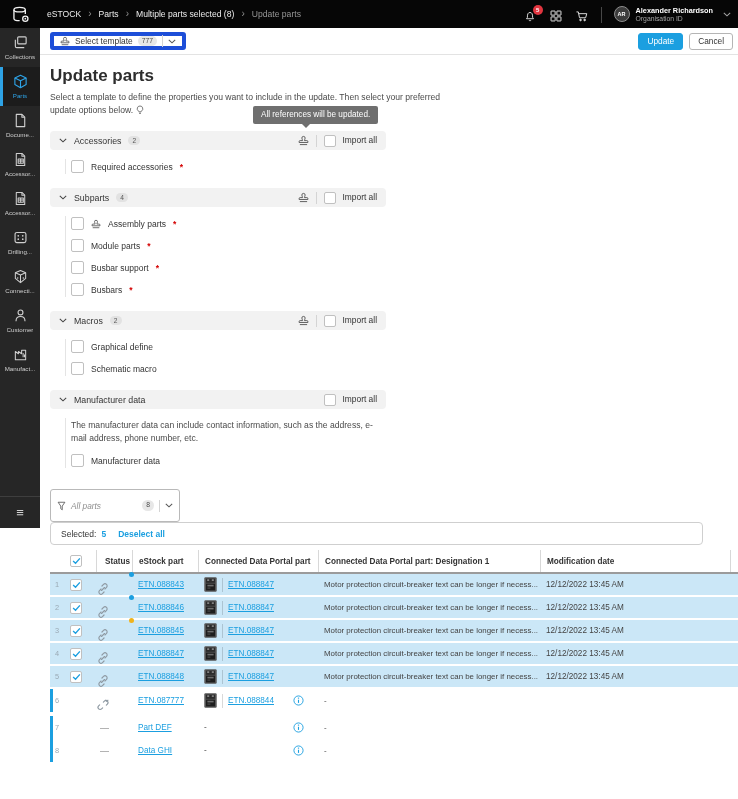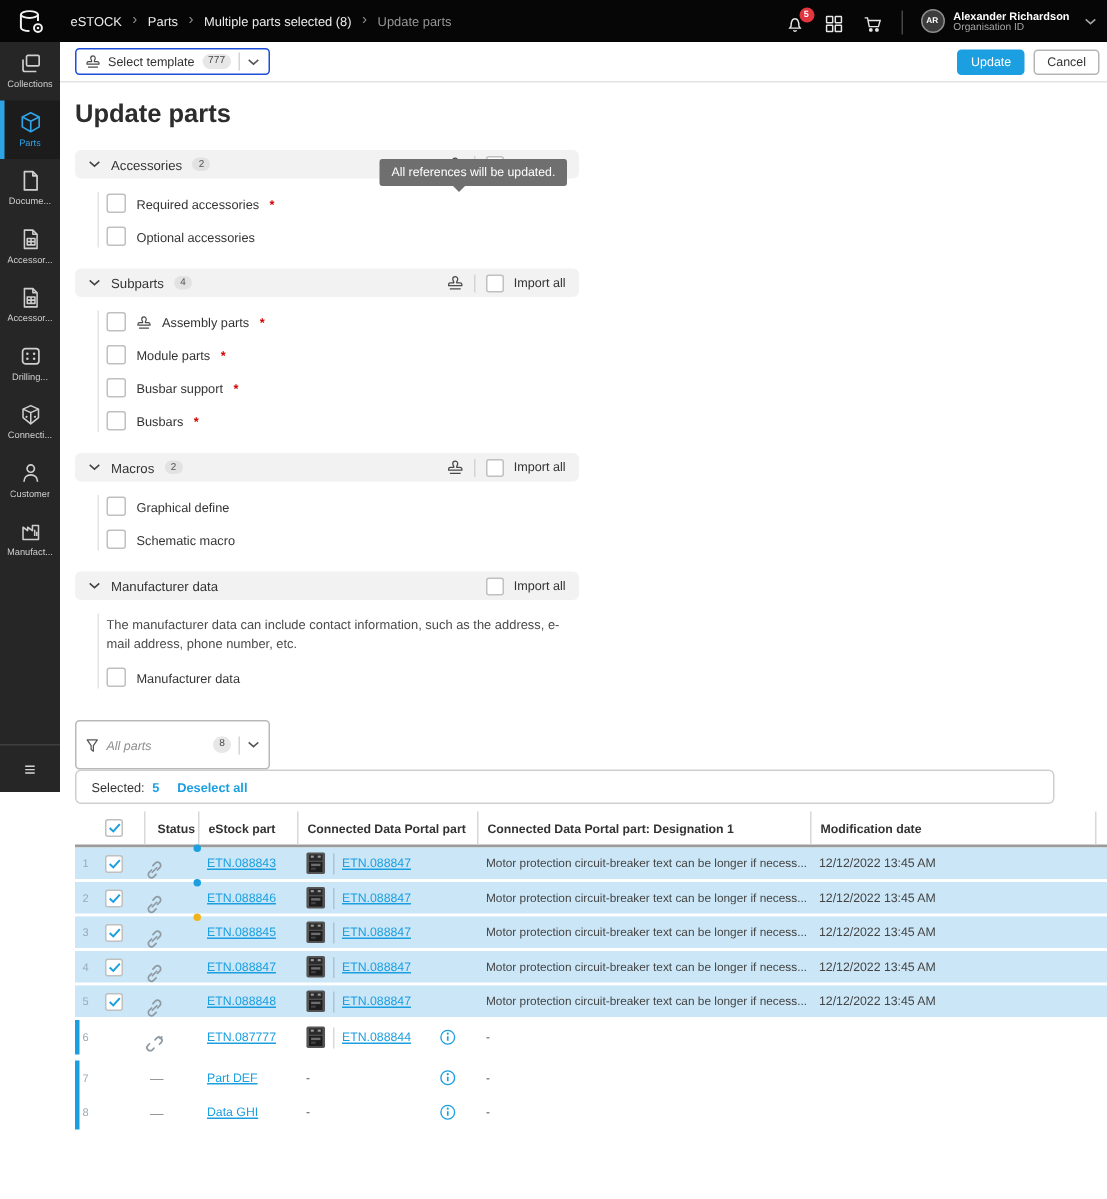--- a/index.html
+++ b/index.html
@@ -30,21 +30,21 @@
   .sidebar { position:absolute; top:28px; left:0; width:40px; height:500px; background:#262626; display:flex; flex-direction:column; z-index:9; }
   .side-item { position:relative; height:39px; display:flex; flex-direction:column; align-items:center; justify-content:center; gap:3px; color:#cfcfcf; cursor:pointer; }
   .side-item svg { width:15px; height:15px; }
   .side-label { font-size:6.2px; max-width:38px; overflow:hidden; white-space:nowrap; }
   .side-item.active { background:#1c1c1c; color:#2ea3e6; }
   .side-item.active::before { content:''; position:absolute; left:0; top:0; bottom:0; width:3px; background:#2ea3e6; }
   .side-footer { margin-top:auto; border-top:1px solid #3e3e3e; height:32px; display:flex; align-items:center; justify-content:center; color:#d2d2d2; font-size:13px; cursor:pointer; }
 
   
   .toolbar { position:absolute; top:28px; left:40px; width:698px; height:27px; background:#fff; border-bottom:1px solid #e3e3e3; display:flex; align-items:center; padding:0 5px 0 10px; z-index:8; }
-  .select-template { display:flex; align-items:center; gap:5px; height:18px; border:1px solid #1d4ed8; border-radius:3px; padding:0 6px; font-size:8.4px; color:#333; background:#fff; cursor:pointer; }
+  .select-template { display:flex; align-items:center; gap:5px; height:18px; border:4px solid #1d4ed8; border-radius:3px; padding:0 6px; font-size:8.4px; color:#333; background:#fff; cursor:pointer; }
   .select-template svg.stamp { width:10px; height:10px; color:#4a4a4a; }
   .pill { background:#e7e7e7; border-radius:7px; font-size:6.8px; color:#4a4a4a; padding:1px 4px; line-height:1.2; }
   .mini-divider { width:1px; height:12px; background:#d4d4d4; }
   .chev svg { width:8px; height:5px; color:#555; }
   .tb-btns { margin-left:auto; display:flex; gap:6px; }
   .btn { height:17px; border-radius:3px; font-size:8.3px; display:flex; align-items:center; padding:0 8px; cursor:pointer; font-family:inherit; }
   .btn-primary { background:#1b9fe0; border:1px solid #1b9fe0; color:#fff; }
   .btn-secondary { background:#fff; border:1px solid #b5b5b5; color:#333; }
 
   
@@ -389,20 +389,23 @@
       </span>
   </div>
   <div class="tb-btns">
     <button class="btn btn-primary">Update</button>
     <button class="btn btn-secondary">Cancel</button>
   </div>
 </div>
 
 <div class="content">
   <h1 class="page-title">Update parts</h1>
+  <div class="desc"><span>Select a template to define the properties you want to include in the update. Then select your preferred update options below.</span> <svg class="ico">
+        <use href="#bulb-icon"></use>
+      </svg></div>
   <div class="tooltip">All references will be updated.</div>
 
   <div class="sections" id="sections">
   <div class="section">
     <div class="sec-header">
       <span class="chevron">
             <svg class="ico">
               <use href="#chevron-down-icon"></use>
             </svg>
           </span>
@@ -419,26 +422,20 @@
     </div>
     <div class="sec-items">
 
   <div class="item">
     <span class="cb"></span>
 
     <span>Required accessories</span>
     <span class="req">*</span>
   </div>
 
-  <div class="item">
-    <span class="cb"></span>
-
-    <span>Optional accessories</span>
-
-  </div>
 </div>
   </div>
 
   <div class="section">
     <div class="sec-header">
       <span class="chevron">
             <svg class="ico">
               <use href="#chevron-down-icon"></use>
             </svg>
           </span>

